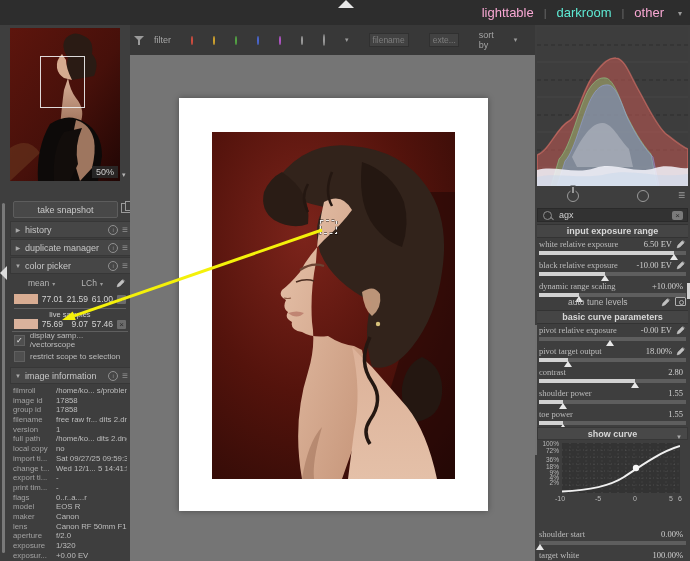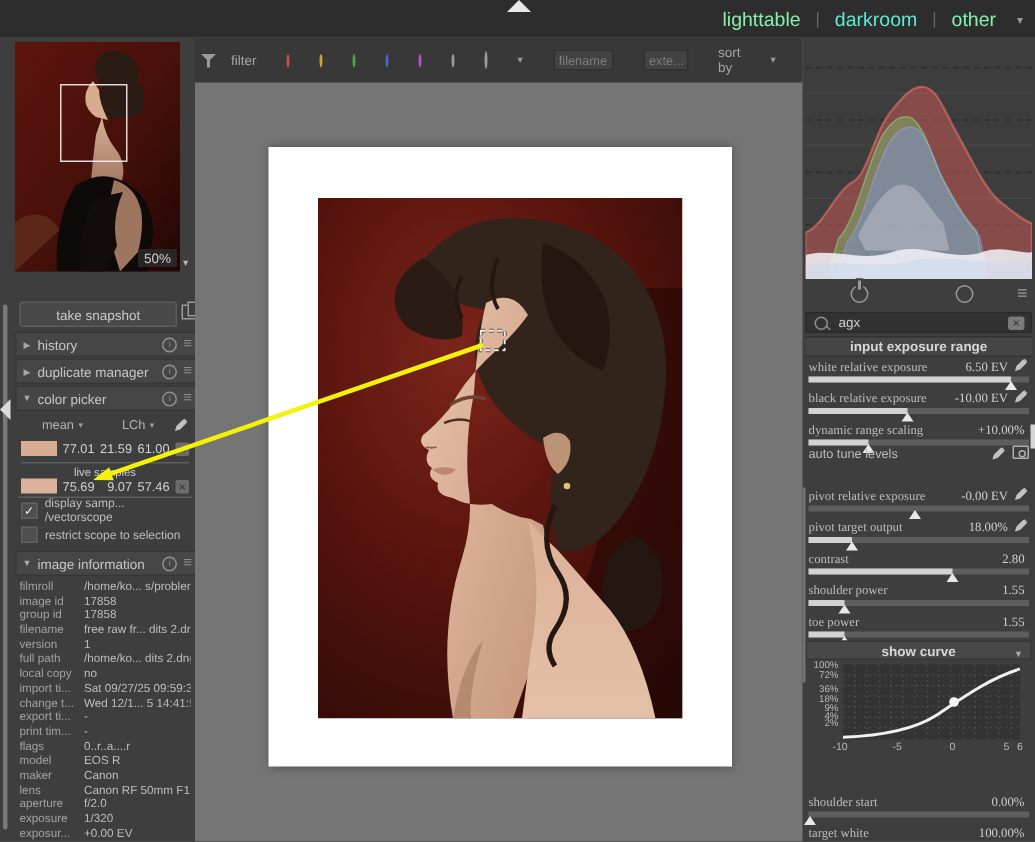--- a/index.html
+++ b/index.html
@@ -9,21 +9,21 @@
   
   #header{position:absolute;left:0;top:0;width:690px;height:25px;background:#2d2d2d;z-index:5;}
   #logo-block{position:absolute;left:0;top:0;width:130px;height:30px;background:#232323;}
   #logo{position:absolute;left:7px;top:3px;width:22px;height:22px;border-radius:50%;
         background:
           radial-gradient(circle at 50% 50%, #f5f5f5 0 2.5px, rgba(0,0,0,.65) 2.5px 4.5px, transparent 4.5px),
           conic-gradient(#d94040,#e0a22e,#59a83d,#3f6fd0,#9a4fc0,#d94040);}
   #app-title{position:absolute;left:36px;top:2px;font-size:15px;color:#ececec;letter-spacing:.3px;}
   #app-version{position:absolute;left:37px;top:18px;font-size:6px;color:#8f8f8f;}
   #view-tabs{position:absolute;right:26px;top:0;height:25px;display:flex;align-items:center;gap:10px;font-size:13px;}
-  .tab{color:#86efac;cursor:pointer;}
+  .tab{color:#f9a8d4;cursor:pointer;}
   .tab.active{color:#5eead4;}
   .tab-sep{color:#6a6a6a;font-size:11px;}
   #views-chevron{position:absolute;right:8px;top:9px;font-size:8px;color:#9a9a9a;}
   #top-handle{position:absolute;left:338px;top:0;width:0;height:0;z-index:9;
       border-left:8px solid transparent;border-right:8px solid transparent;border-bottom:8px solid #e8e8e8;
       transform:rotate(0deg);}
   
   #left-panel{position:absolute;left:0;top:25px;width:130px;height:536px;background:#3e3e3e;overflow:hidden;}
   #nav-thumb{position:absolute;left:10px;top:3px;width:110px;height:153px;background:#3a0d08;}
   #nav-viewrect{position:absolute;left:30px;top:28px;width:43px;height:50px;border:1px solid rgba(240,240,240,.9);}
@@ -114,21 +114,21 @@
   .slider{position:relative;height:21px;cursor:pointer;}
   .sl-top{display:flex;align-items:center;height:11px;}
   .sl-label{flex:1;font-size:8.5px;color:#bcbcbc;white-space:nowrap;overflow:hidden;}
   .sl-value{font-size:8.5px;color:#d0d0d0;margin-right:3px;}
   .sl-track{position:relative;margin-top:2px;height:3.5px;background:#5e5e5e;}
   .sl-fill{position:absolute;left:0;top:0;height:100%;background:#d2d2d2;}
   .sl-marker{position:absolute;top:3px;width:0;height:0;margin-left:-4px;
       border-left:4px solid transparent;border-right:4px solid transparent;border-bottom:6px solid #e8e8e8;}
   .picker-wrap{width:11px;text-align:right;}
   #auto-tune-row{position:absolute;left:4px;top:271px;width:147px;height:11px;display:flex;align-items:center;cursor:pointer;}
-  #auto-tune-row .sl-label{flex:1;}
+  #auto-tune-row .sl-label{flex:1;margin-left:29px;}
   .cam-icon{position:relative;width:9px;height:7px;border:1px solid #b0b0b0;border-radius:1px;margin-left:4px;}
   .cam-icon:after{content:'';position:absolute;left:2.5px;top:1.5px;width:3px;height:3px;border:1px solid #b0b0b0;border-radius:50%;}
   
   #curve-area{position:absolute;left:0;top:416px;width:155px;height:66px;}
   #curve-plot{position:absolute;left:27px;top:2px;width:118px;height:50px;background:#333333;}
   .curve-ylabel{position:absolute;right:131px;width:24px;text-align:right;font-size:6.5px;color:#b8b8b8;}
   .curve-xlabel{position:absolute;top:54px;font-size:7px;color:#b8b8b8;}
   
   #right-scrollbar{position:absolute;left:0px;top:300px;width:2px;height:130px;background:#8a8a8a;opacity:.7;}
   #right-edge-handle{position:absolute;right:0;top:283px;width:3px;height:16px;background:#d5d5d5;z-index:9;}
@@ -468,20 +468,21 @@
       </div>
 
     <div id="auto-tune-row">
       <span class="sl-label">auto tune levels</span>
       <svg width="10" height="10" viewBox="0 0 10 10">
         <path d="M1.2 8.8 L2 6.2 L6.2 2 L8 3.8 L3.8 8 Z M6.8 1.4 L8.6 3.2" fill="#c2c2c2" stroke="#c2c2c2" stroke-width=".8"></path>
       </svg>
       <span class="cam-icon"></span>
     </div>
 
+    <div class="sec-header" style="top:285px">basic curve parameters</div>
     <div class="slider-group" style="top:299px" id="sliders2">
         <div class="slider">
           <div class="sl-top">
             <span class="sl-label">pivot relative exposure</span>
             <span class="sl-value">-0.00 EV</span>
             <span class="picker-wrap"><svg width="10" height="10" viewBox="0 0 10 10">
                 <path d="M1.2 8.8 L2 6.2 L6.2 2 L8 3.8 L3.8 8 Z M6.8 1.4 L8.6 3.2" fill="#c2c2c2" stroke="#c2c2c2" stroke-width=".8"></path>
               </svg></span>
           </div>
           <div class="sl-track">

